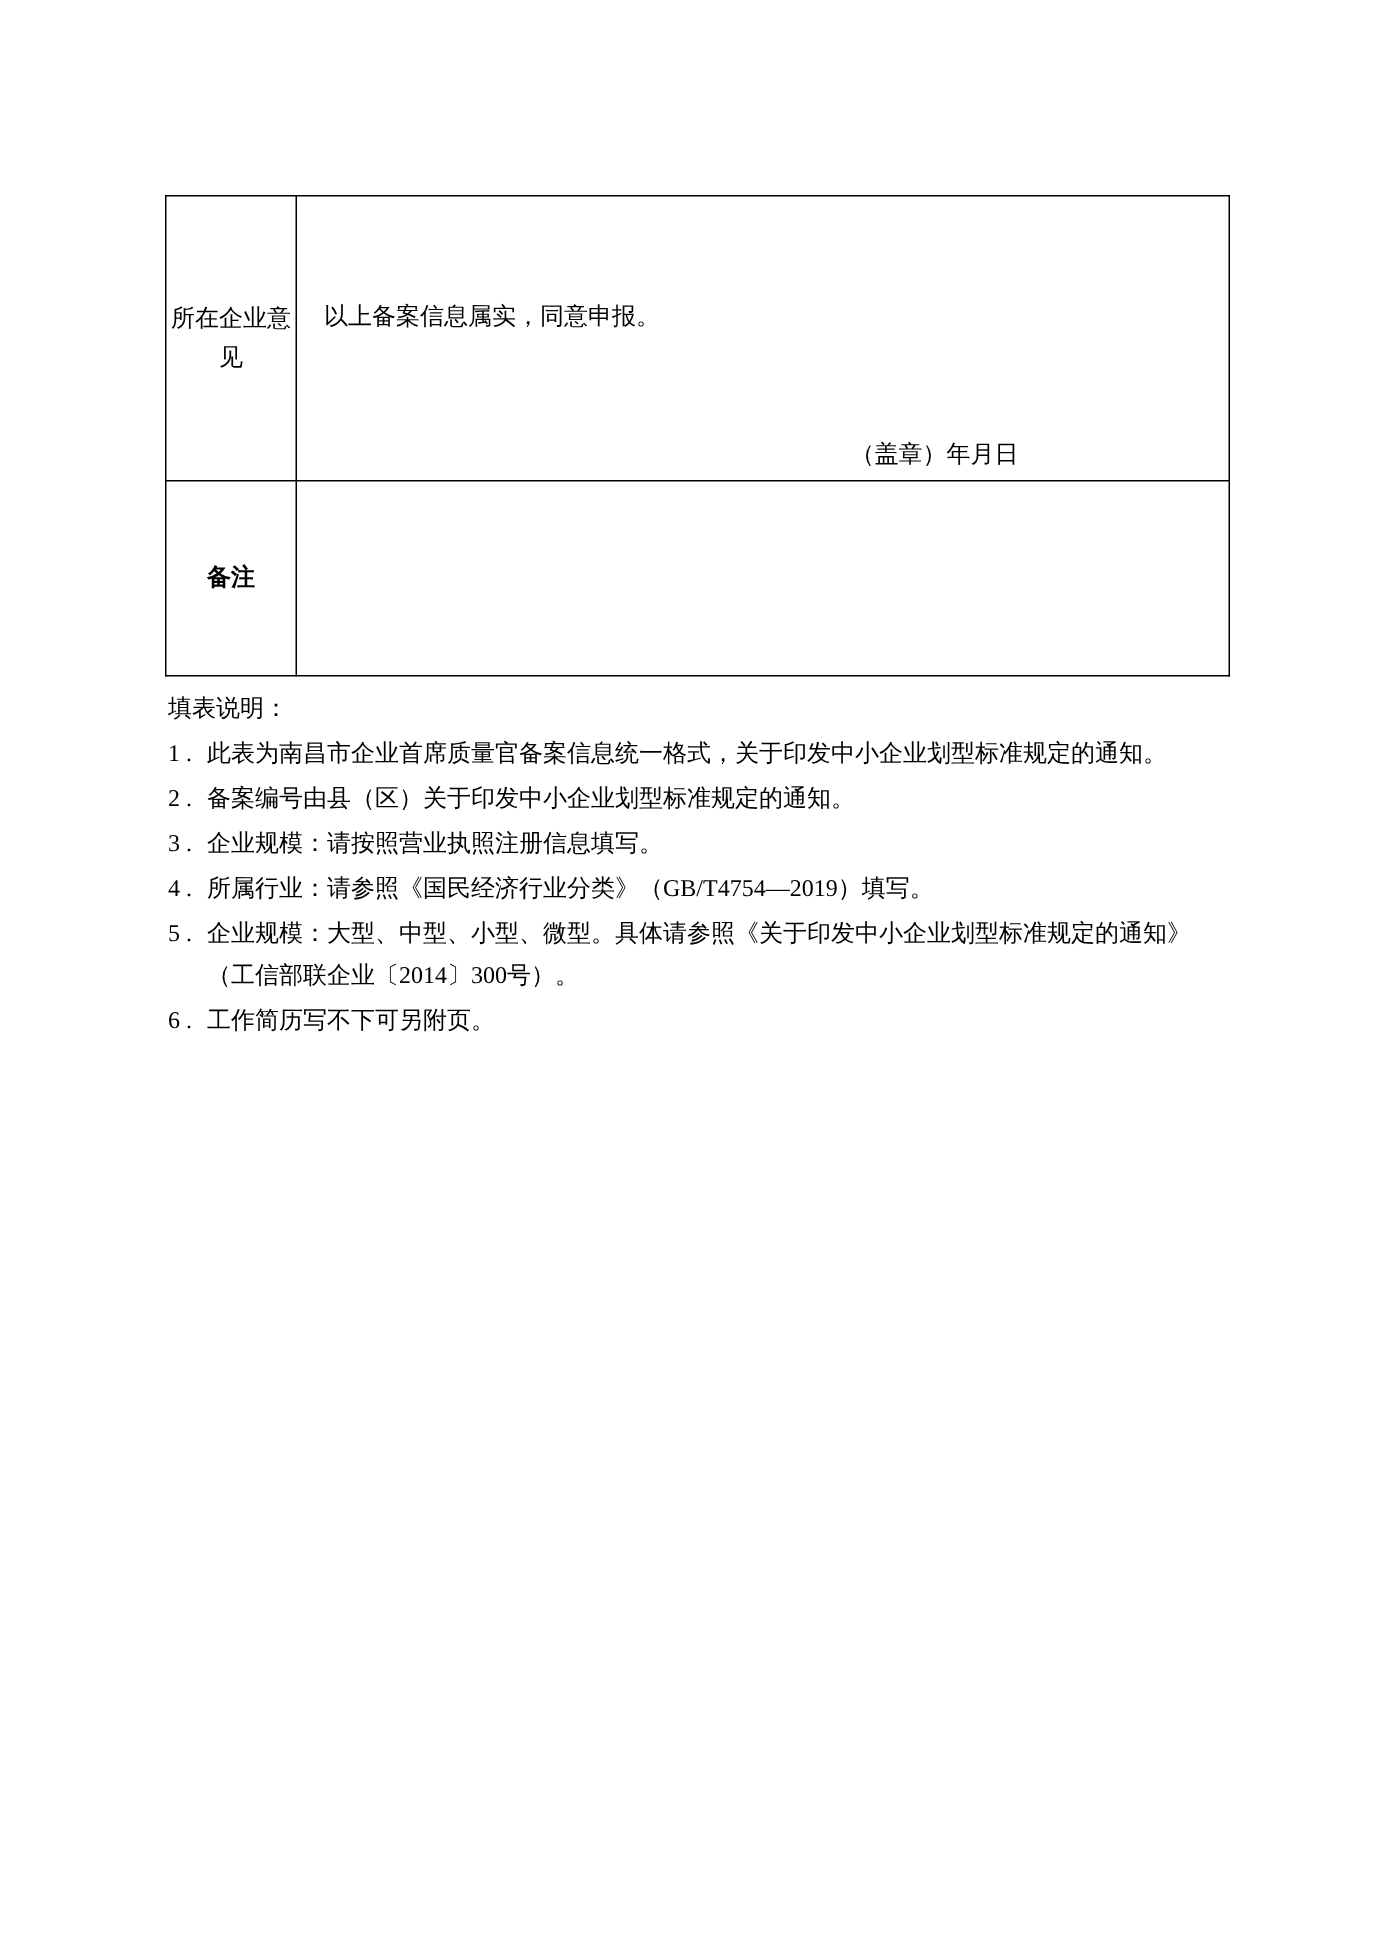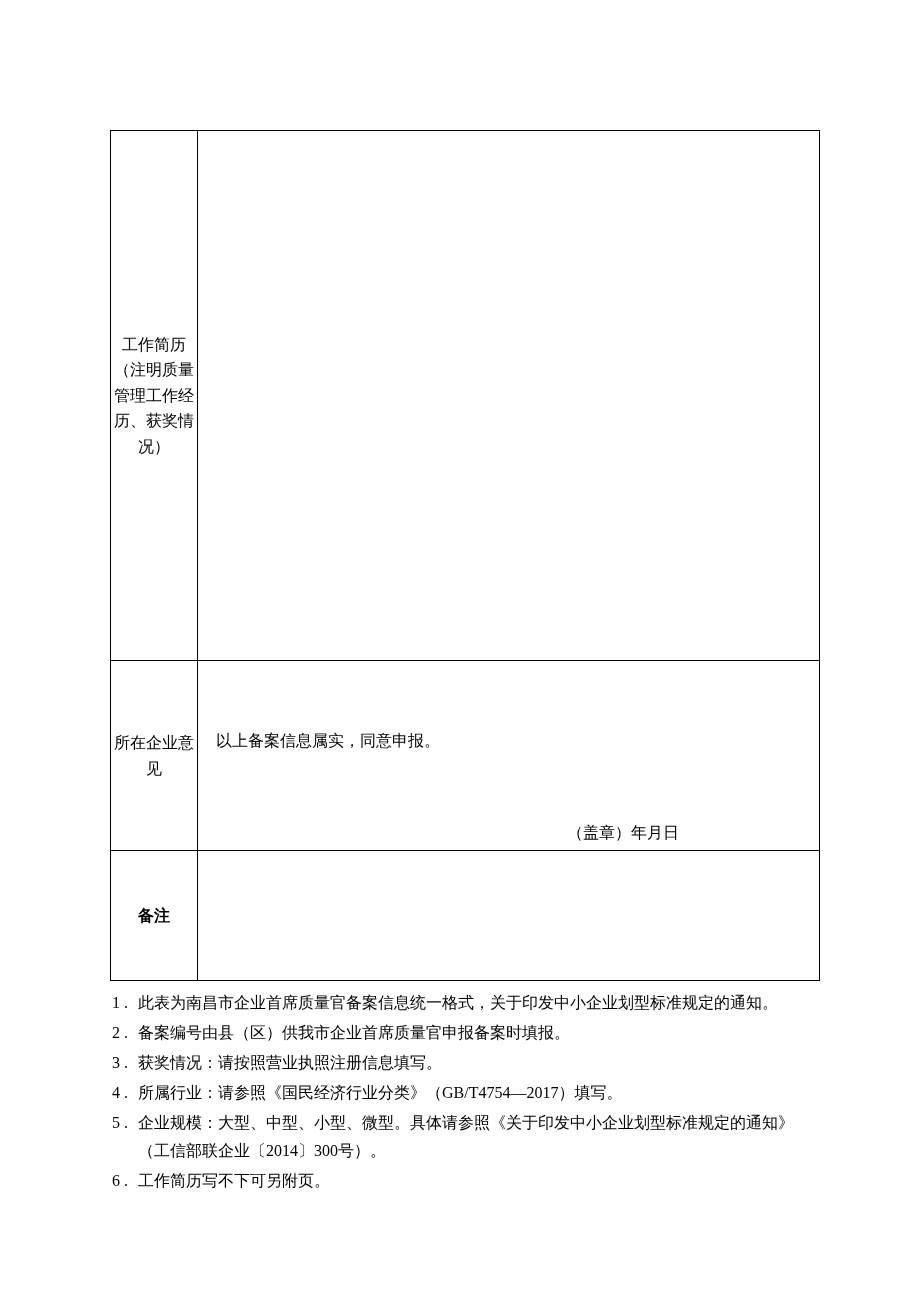--- a/index.html
+++ b/index.html
@@ -71,61 +71,56 @@
     width: 22px;
   }
 </style>
 </head>
 <body>
 
 <div class="page">
 
   <table class="form">
     <tbody>
-        <tr class="row-work">
-      <td class="label-cell">
-        <span>工作简历（注明质量管理工作经历、获奖情况）</span>
-      </td>
-      <td></td>
-    </tr>
     <tr class="row-opinion">
       <td class="label-cell">
         <span>所在企业意见</span>
       </td>
       <td class="opinion-cell">
         <div class="opinion-text">以上备案信息属实，同意申报。</div>
         <div class="stamp-line">（盖章）年月日</div>
       </td>
     </tr>
     <tr class="row-remark">
       <td class="label-cell">
         <span>备注</span>
       </td>
       <td></td>
     </tr>
   </tbody>
     </table>
 
   <div class="notes">
+    <div class="notes-title">填表说明：</div>
     <ol class="notes-list">
       <li>
         <span class="num">1 .</span>
         <span>此表为南昌市企业首席质量官备案信息统一格式，关于印发中小企业划型标准规定的通知。</span>
       </li>
       <li>
         <span class="num">2 .</span>
-        <span>备案编号由县（区）供我市企业首席质量官申报备案时填报。</span>
+        <span>备案编号由县（区）关于印发中小企业划型标准规定的通知。</span>
       </li>
       <li>
         <span class="num">3 .</span>
-        <span>获奖情况：请按照营业执照注册信息填写。</span>
+        <span>企业规模：请按照营业执照注册信息填写。</span>
       </li>
       <li>
         <span class="num">4 .</span>
-        <span>所属行业：请参照《国民经济行业分类》（GB/T4754—2017）填写。</span>
+        <span>所属行业：请参照《国民经济行业分类》（GB/T4754—2019）填写。</span>
       </li>
       <li>
         <span class="num">5 .</span>
         <span>企业规模：大型、中型、小型、微型。具体请参照《关于印发中小企业划型标准规定的通知》（工信部联企业〔2014〕300号）。</span>
       </li>
       <li>
         <span class="num">6 .</span>
         <span>工作简历写不下可另附页。</span>
       </li>
       <li>

